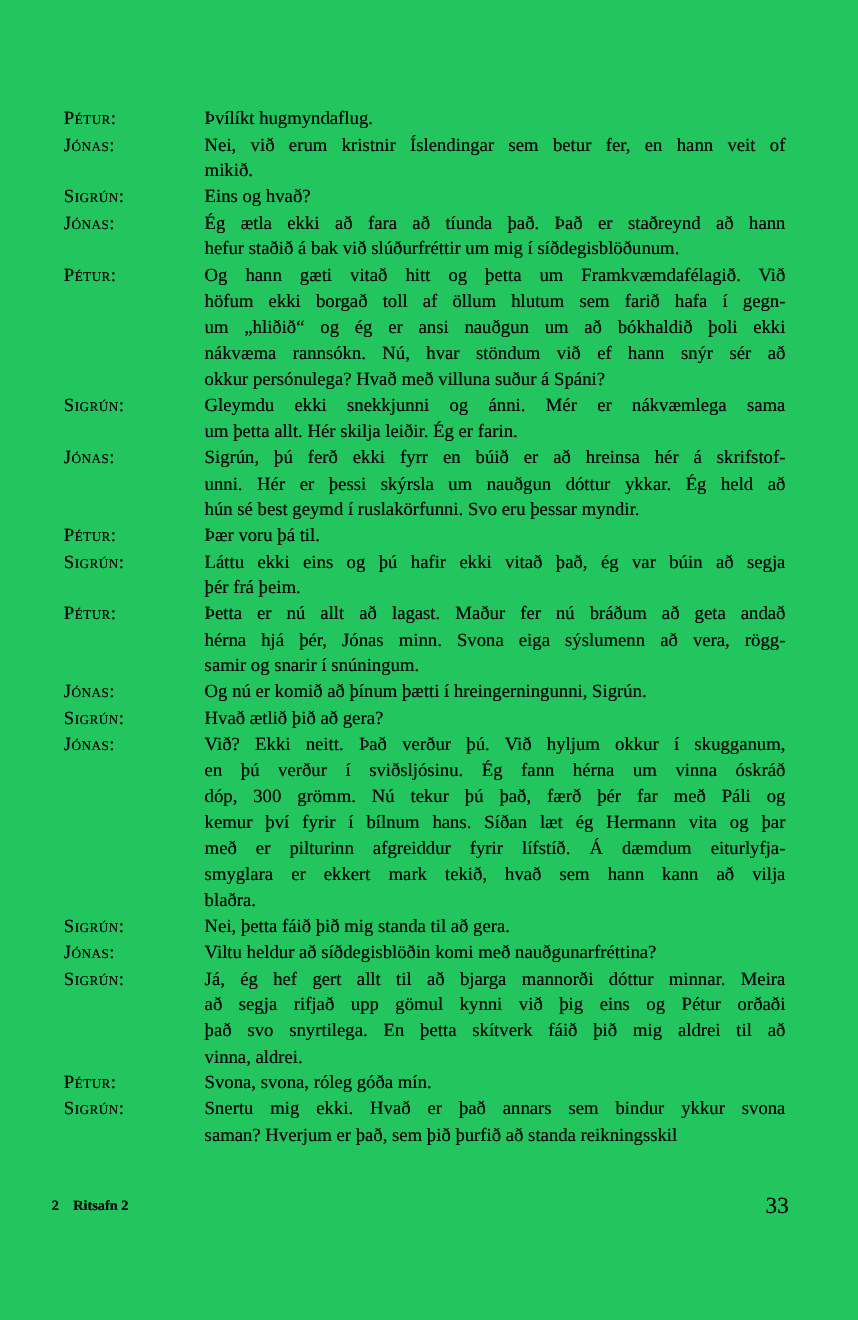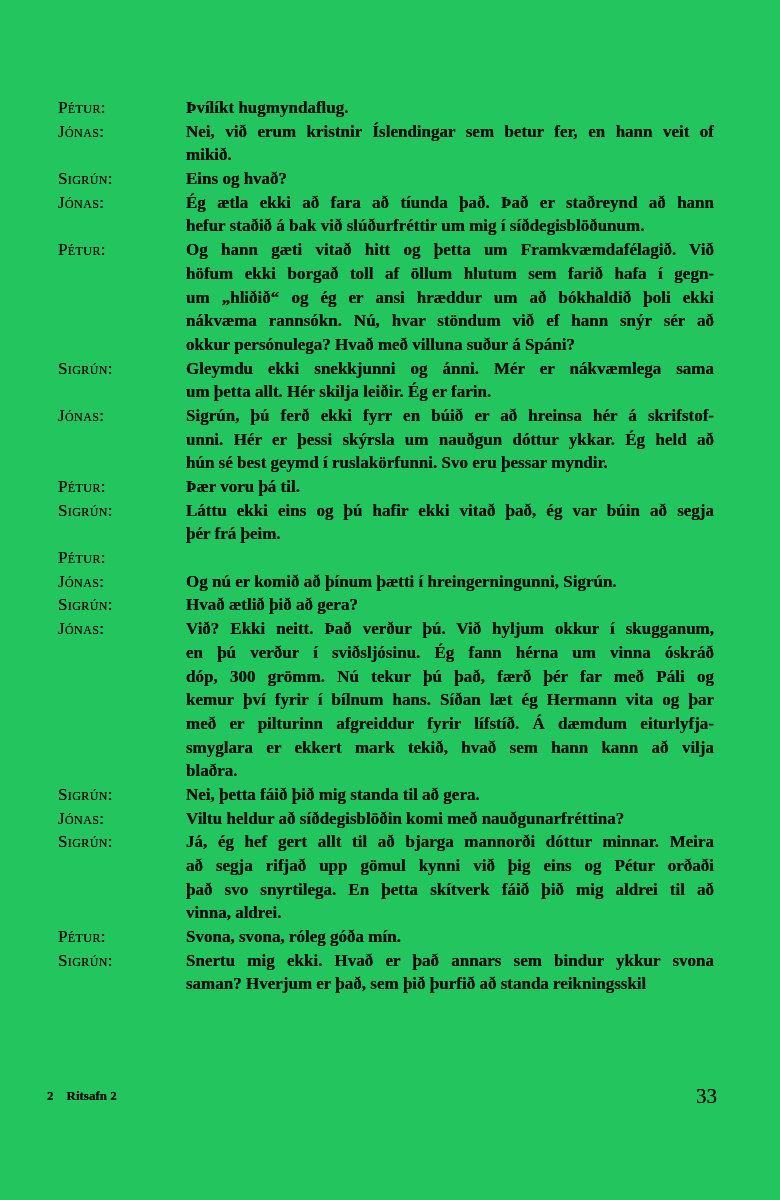--- a/index.html
+++ b/index.html
@@ -38,21 +38,20 @@
     white-space: nowrap;
   }
   .text {
     width: 528px;
     flex: 0 0 528px;
   }
   .line {
     height: 23.7px;
     line-height: 23.7px;
     text-align: left;
-    font-weight: bold;
   }
   .line.j {
     text-align: justify;
     text-align-last: justify;
   }
   .footer-left {
     position: absolute;
     left: 47px;
     top: 1088px;
     font-size: 13px;
@@ -105,21 +104,21 @@
           <div class="line j">Ég ætla ekki að fara að tíunda það. Það er staðreynd að hann</div>
           <div class="line">hefur staðið á bak við slúðurfréttir um mig í síðdegisblöðunum.</div>
         </div>
   </div>
 
   <div class="row">
     <span class="speaker">Pétur:</span>
     <div class="text">
           <div class="line j">Og hann gæti vitað hitt og þetta um Framkvæmdafélagið. Við</div>
           <div class="line j">höfum ekki borgað toll af öllum hlutum sem farið hafa í gegn-</div>
-          <div class="line j">um „hliðið“ og ég er ansi hræddur um að bókhaldið þoli ekki</div>
+          <div class="line j">um „hliðið“ og ég er ansi nauðgun um að bókhaldið þoli ekki</div>
           <div class="line j">nákvæma rannsókn. Nú, hvar stöndum við ef hann snýr sér að</div>
           <div class="line">okkur persónulega? Hvað með villuna suður á Spáni?</div>
         </div>
   </div>
 
   <div class="row">
     <span class="speaker">Sigrún:</span>
     <div class="text">
           <div class="line j">Gleymdu ekki snekkjunni og ánni. Mér er nákvæmlega sama</div>
           <div class="line">um þetta allt. Hér skilja leiðir. Ég er farin.</div>
@@ -145,20 +144,25 @@
   <div class="row">
     <span class="speaker">Sigrún:</span>
     <div class="text">
           <div class="line j">Láttu ekki eins og þú hafir ekki vitað það, ég var búin að segja</div>
           <div class="line">þér frá þeim.</div>
         </div>
   </div>
 
   <div class="row">
     <span class="speaker">Pétur:</span>
+    <div class="text">
+          <div class="line j">Þetta er nú allt að lagast. Maður fer nú bráðum að geta andað</div>
+          <div class="line j">hérna hjá þér, Jónas minn. Svona eiga sýslumenn að vera, rögg-</div>
+          <div class="line">samir og snarir í snúningum.</div>
+        </div>
   </div>
 
   <div class="row">
     <span class="speaker">Jónas:</span>
     <div class="text">
           <div class="line">Og nú er komið að þínum þætti í hreingerningunni, Sigrún.</div>
         </div>
   </div>
 
   <div class="row">

